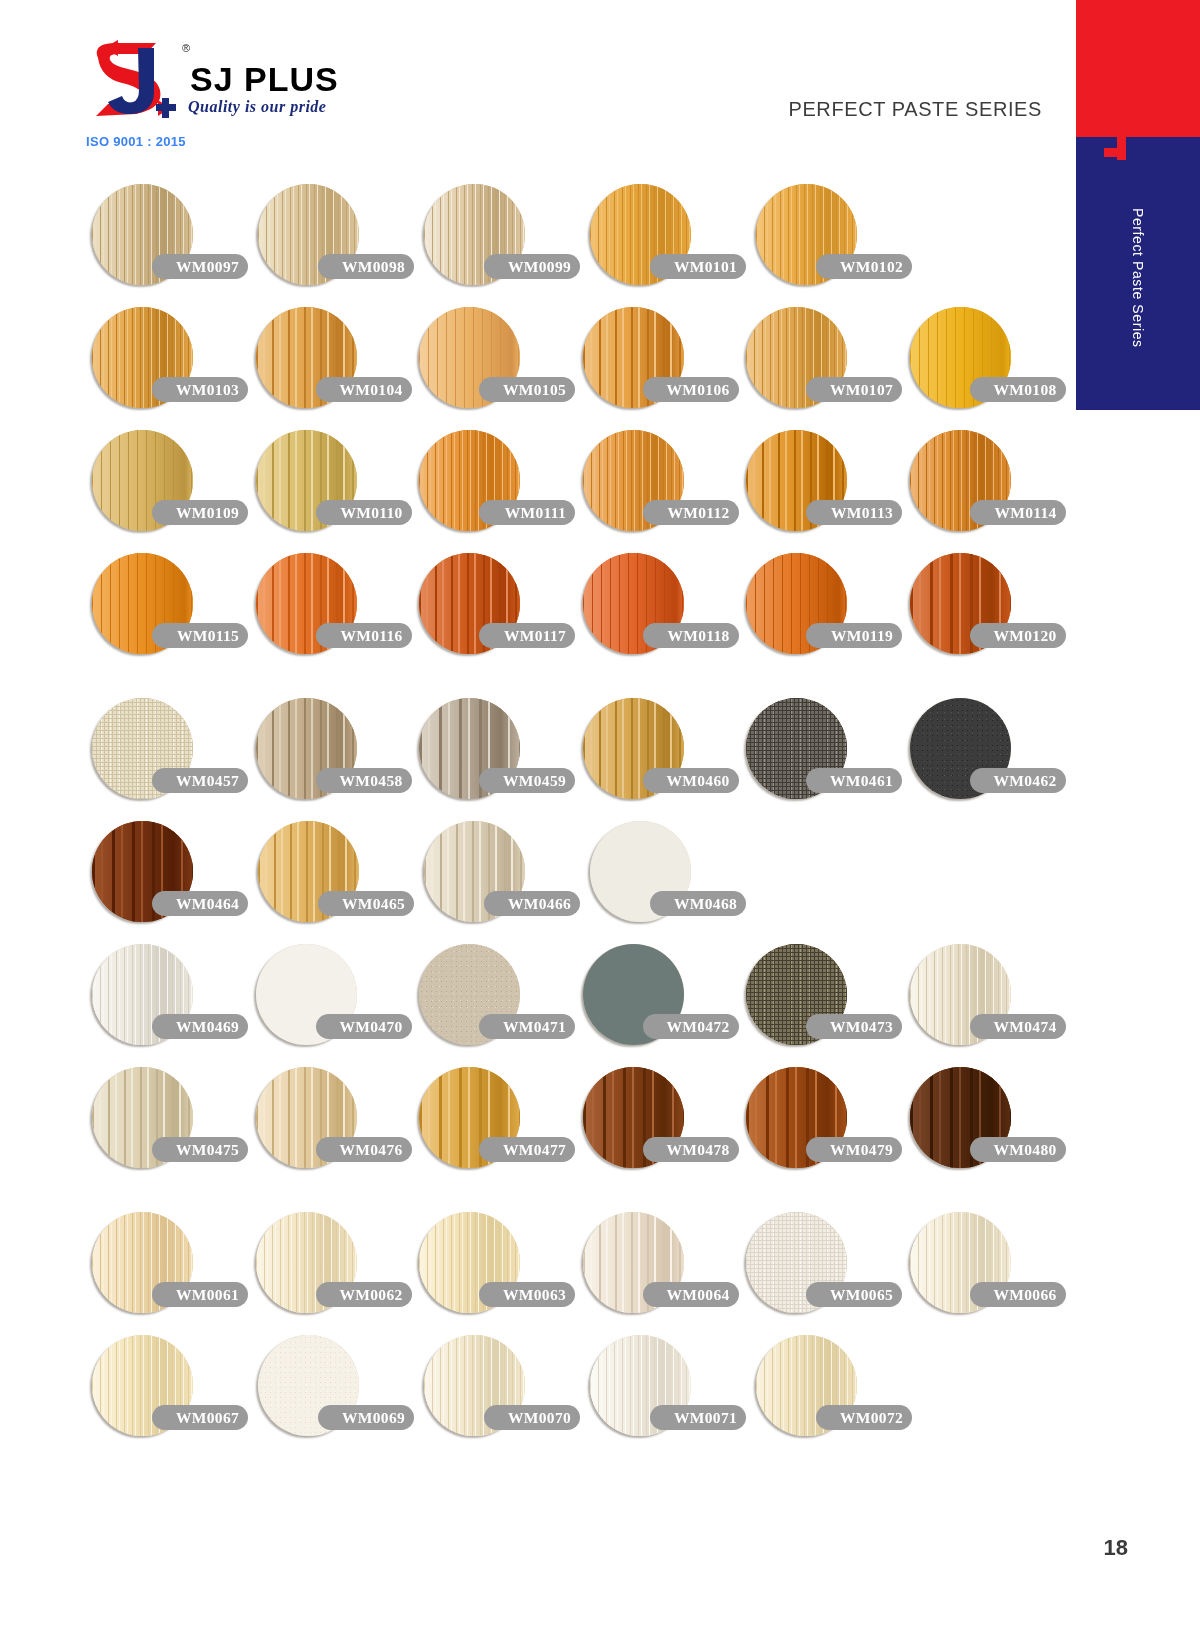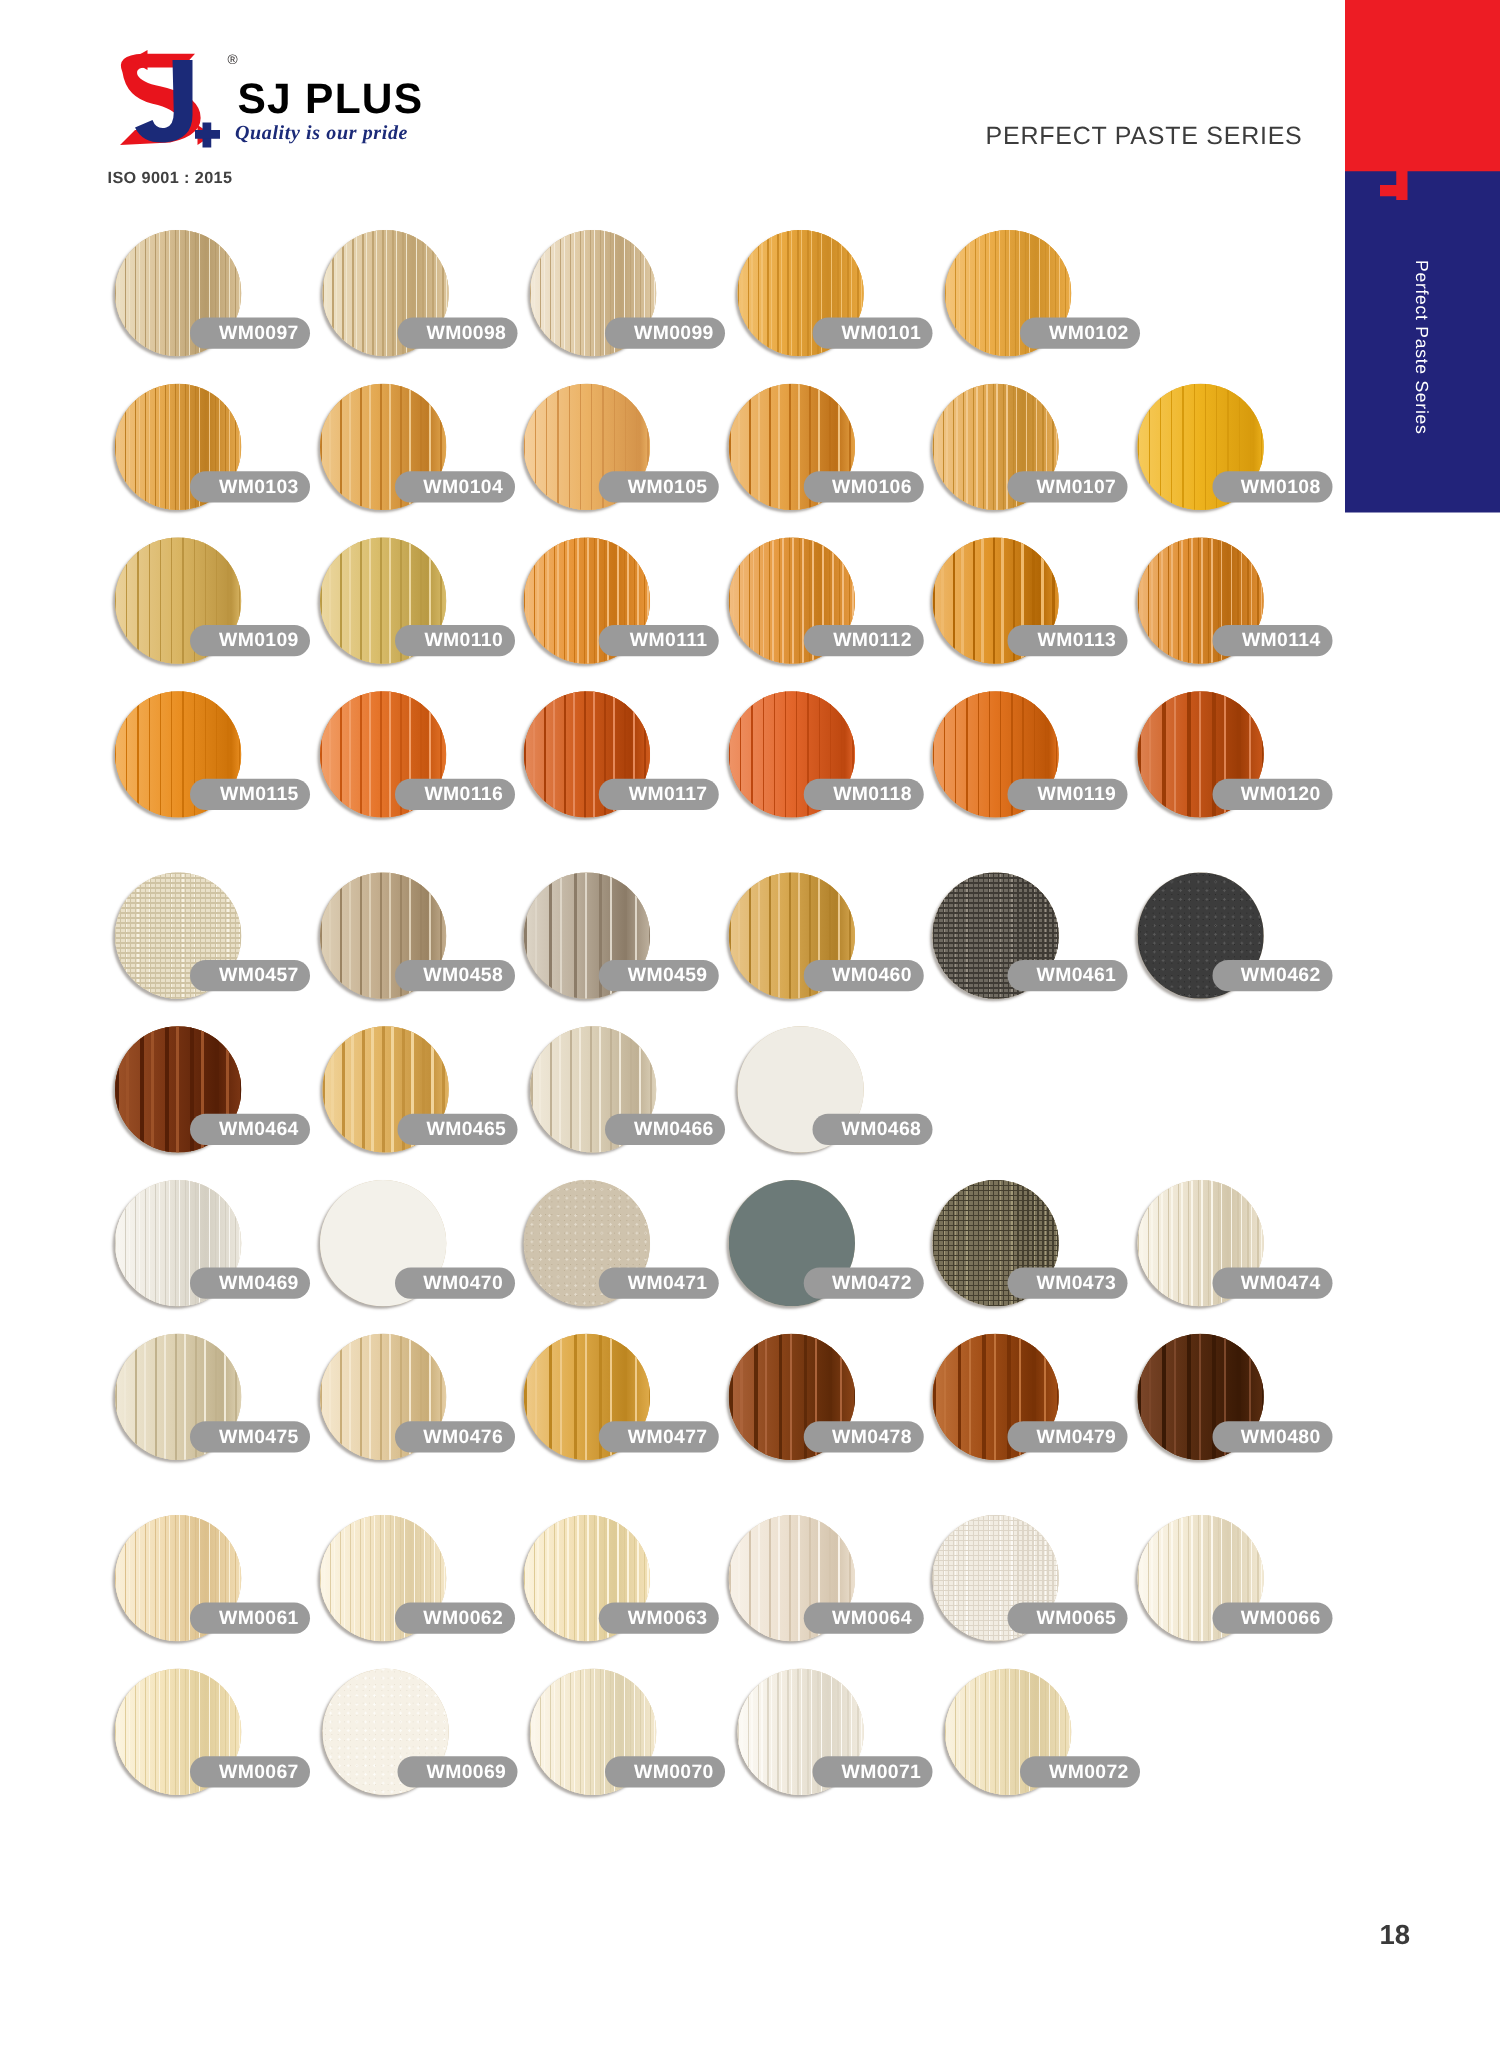--- a/index.html
+++ b/index.html
@@ -64,21 +64,21 @@
     color: #1b2a78;
     letter-spacing: 0.5px;
     font-family: "Liberation Serif", serif;
   }
   .logo-iso {
     position: absolute;
     left: 2px;
     top: 96px;
     font-size: 13px;
     font-weight: bold;
-    color: #404040;
+    color: #3b82f6;
     letter-spacing: 0.3px;
   }
   .header-title {
     position: absolute;
     right: 18px;
     top: 98px;
     font-size: 20px;
     color: #3c3c3c;
     letter-spacing: 0.6px;
     white-space: nowrap;
@@ -151,20 +151,21 @@
   .row {
     position: relative;
     display: flex;
     height: 123px;
   }
   .cell {
     position: relative;
     width: 157px;
     margin-left: 9px;
     height: 123px;
+    font-family: Liberation Serif, serif;
   }
   .cell:first-child { margin-left: 88px; }
 
   .disc {
     position: absolute;
     left: 4px;
     top: 4px;
     width: 101px;
     height: 101px;
     border-radius: 50%;

